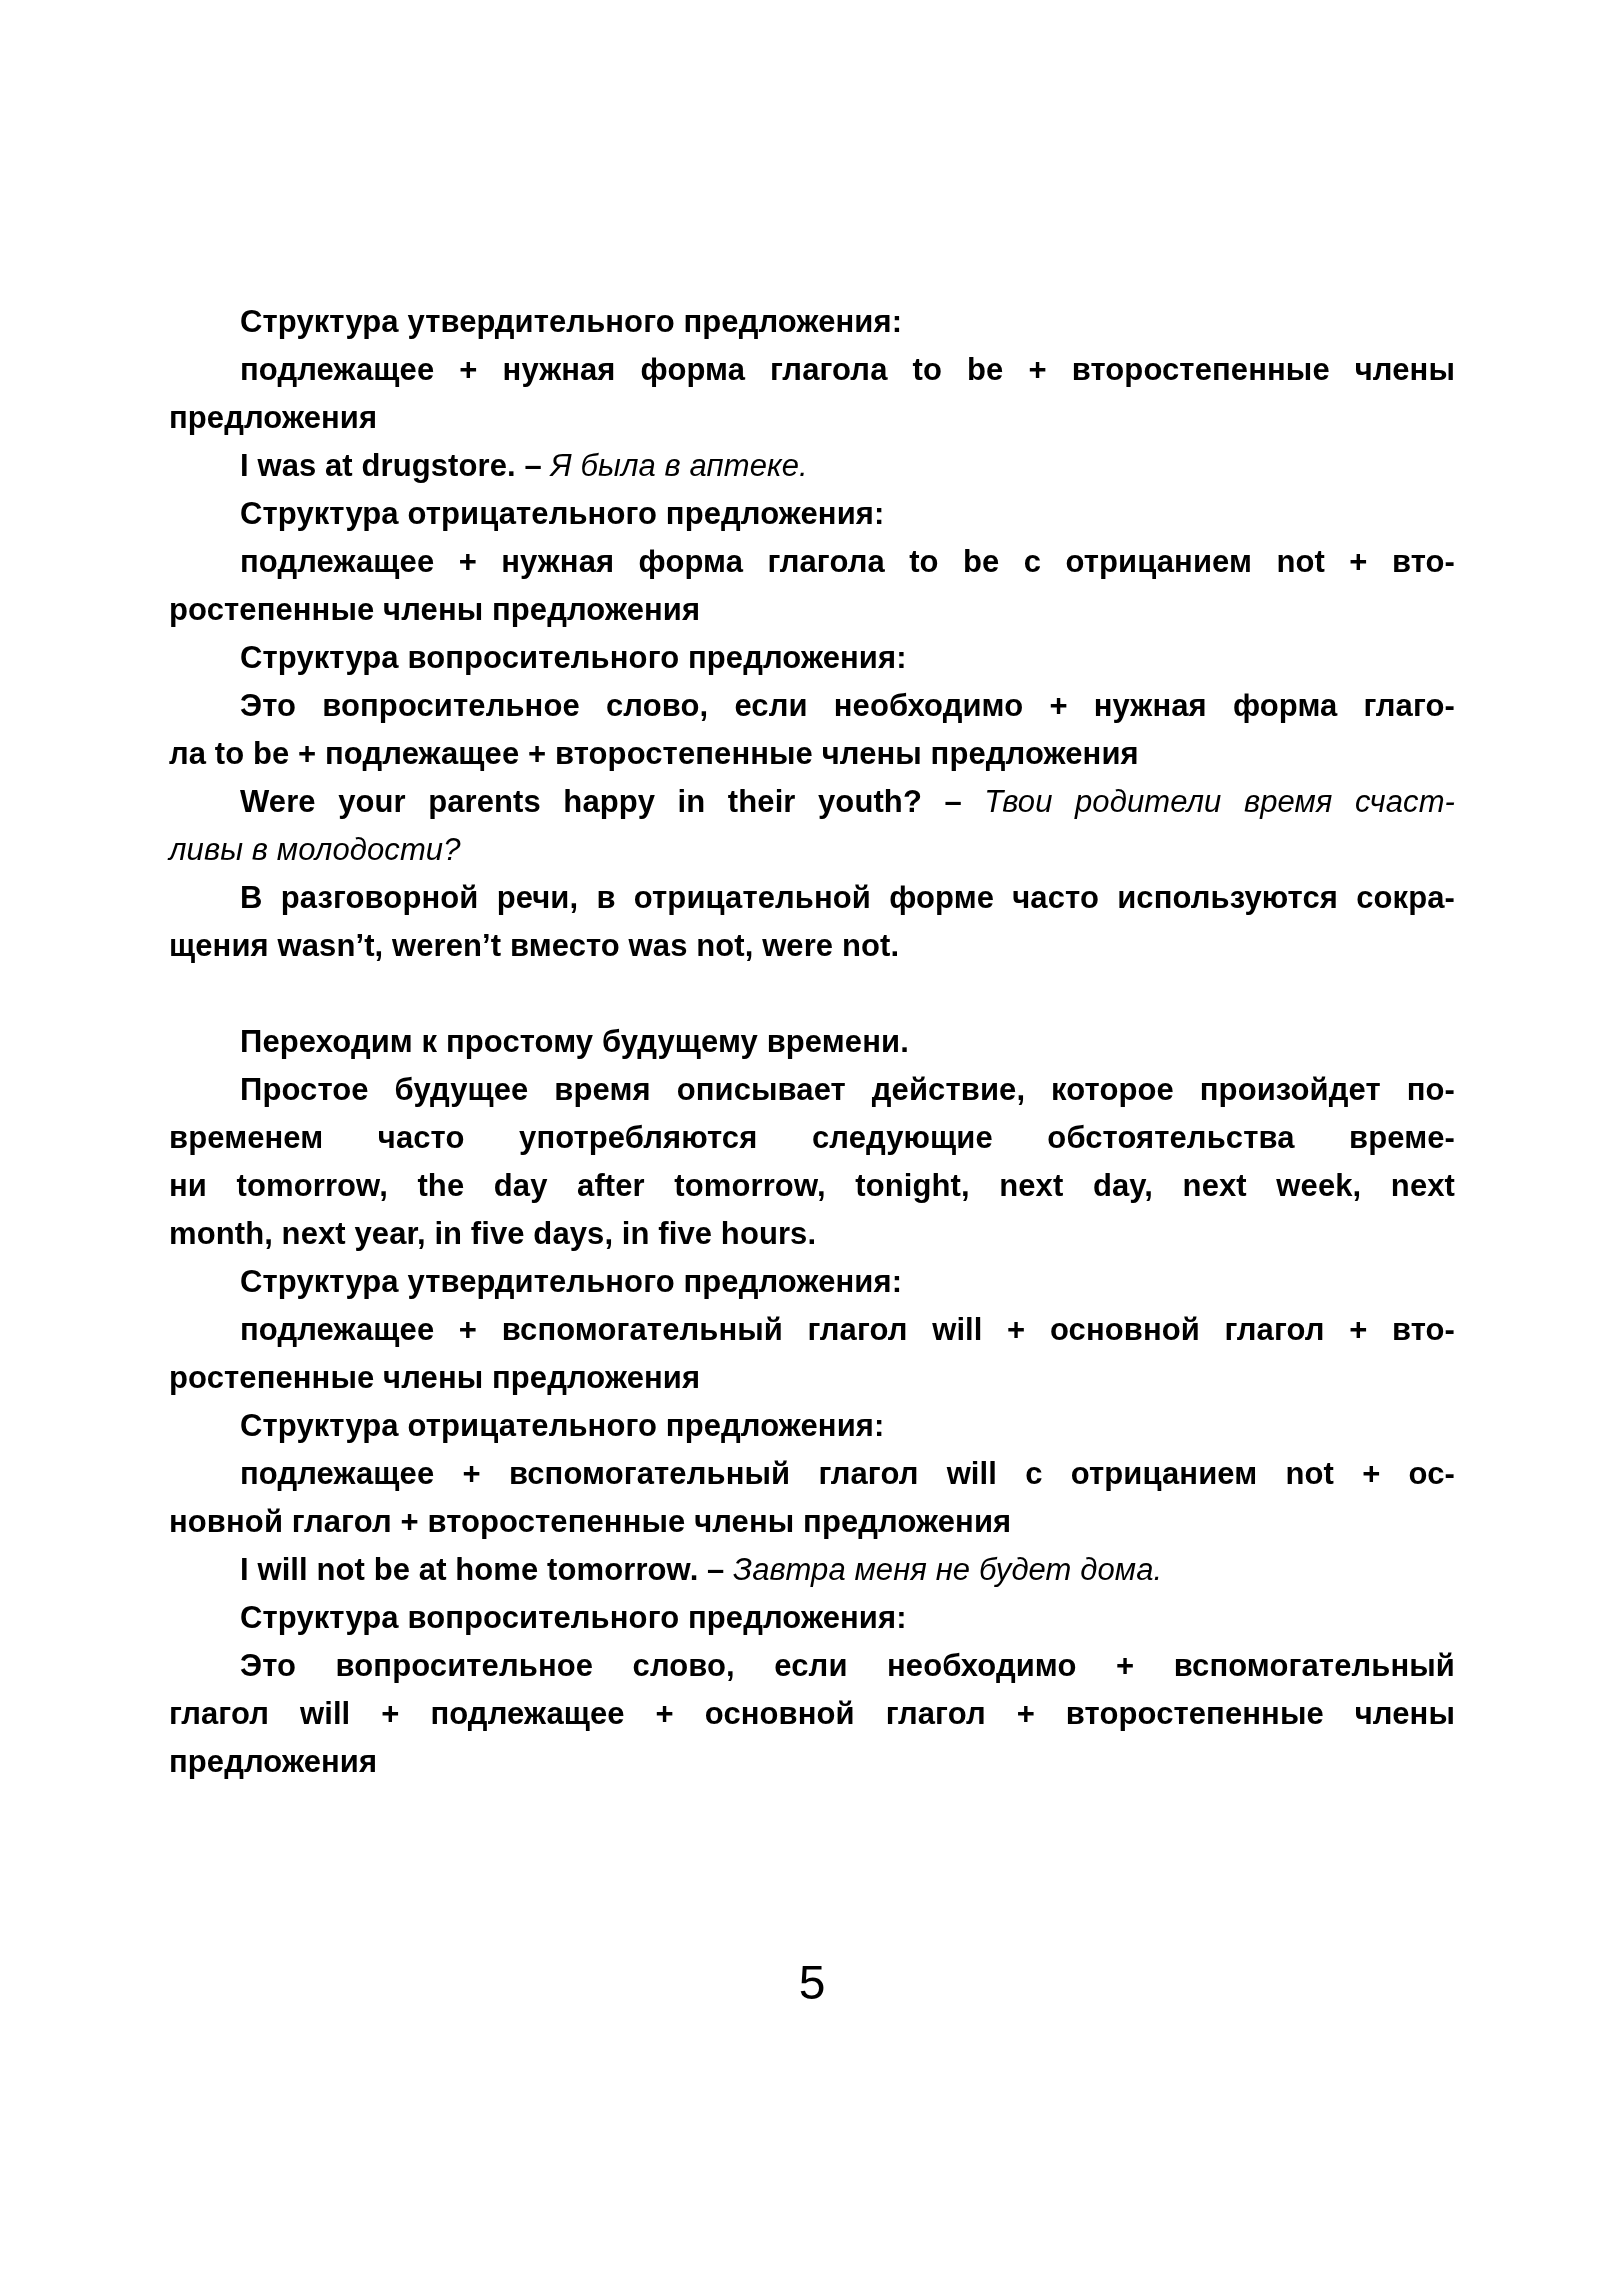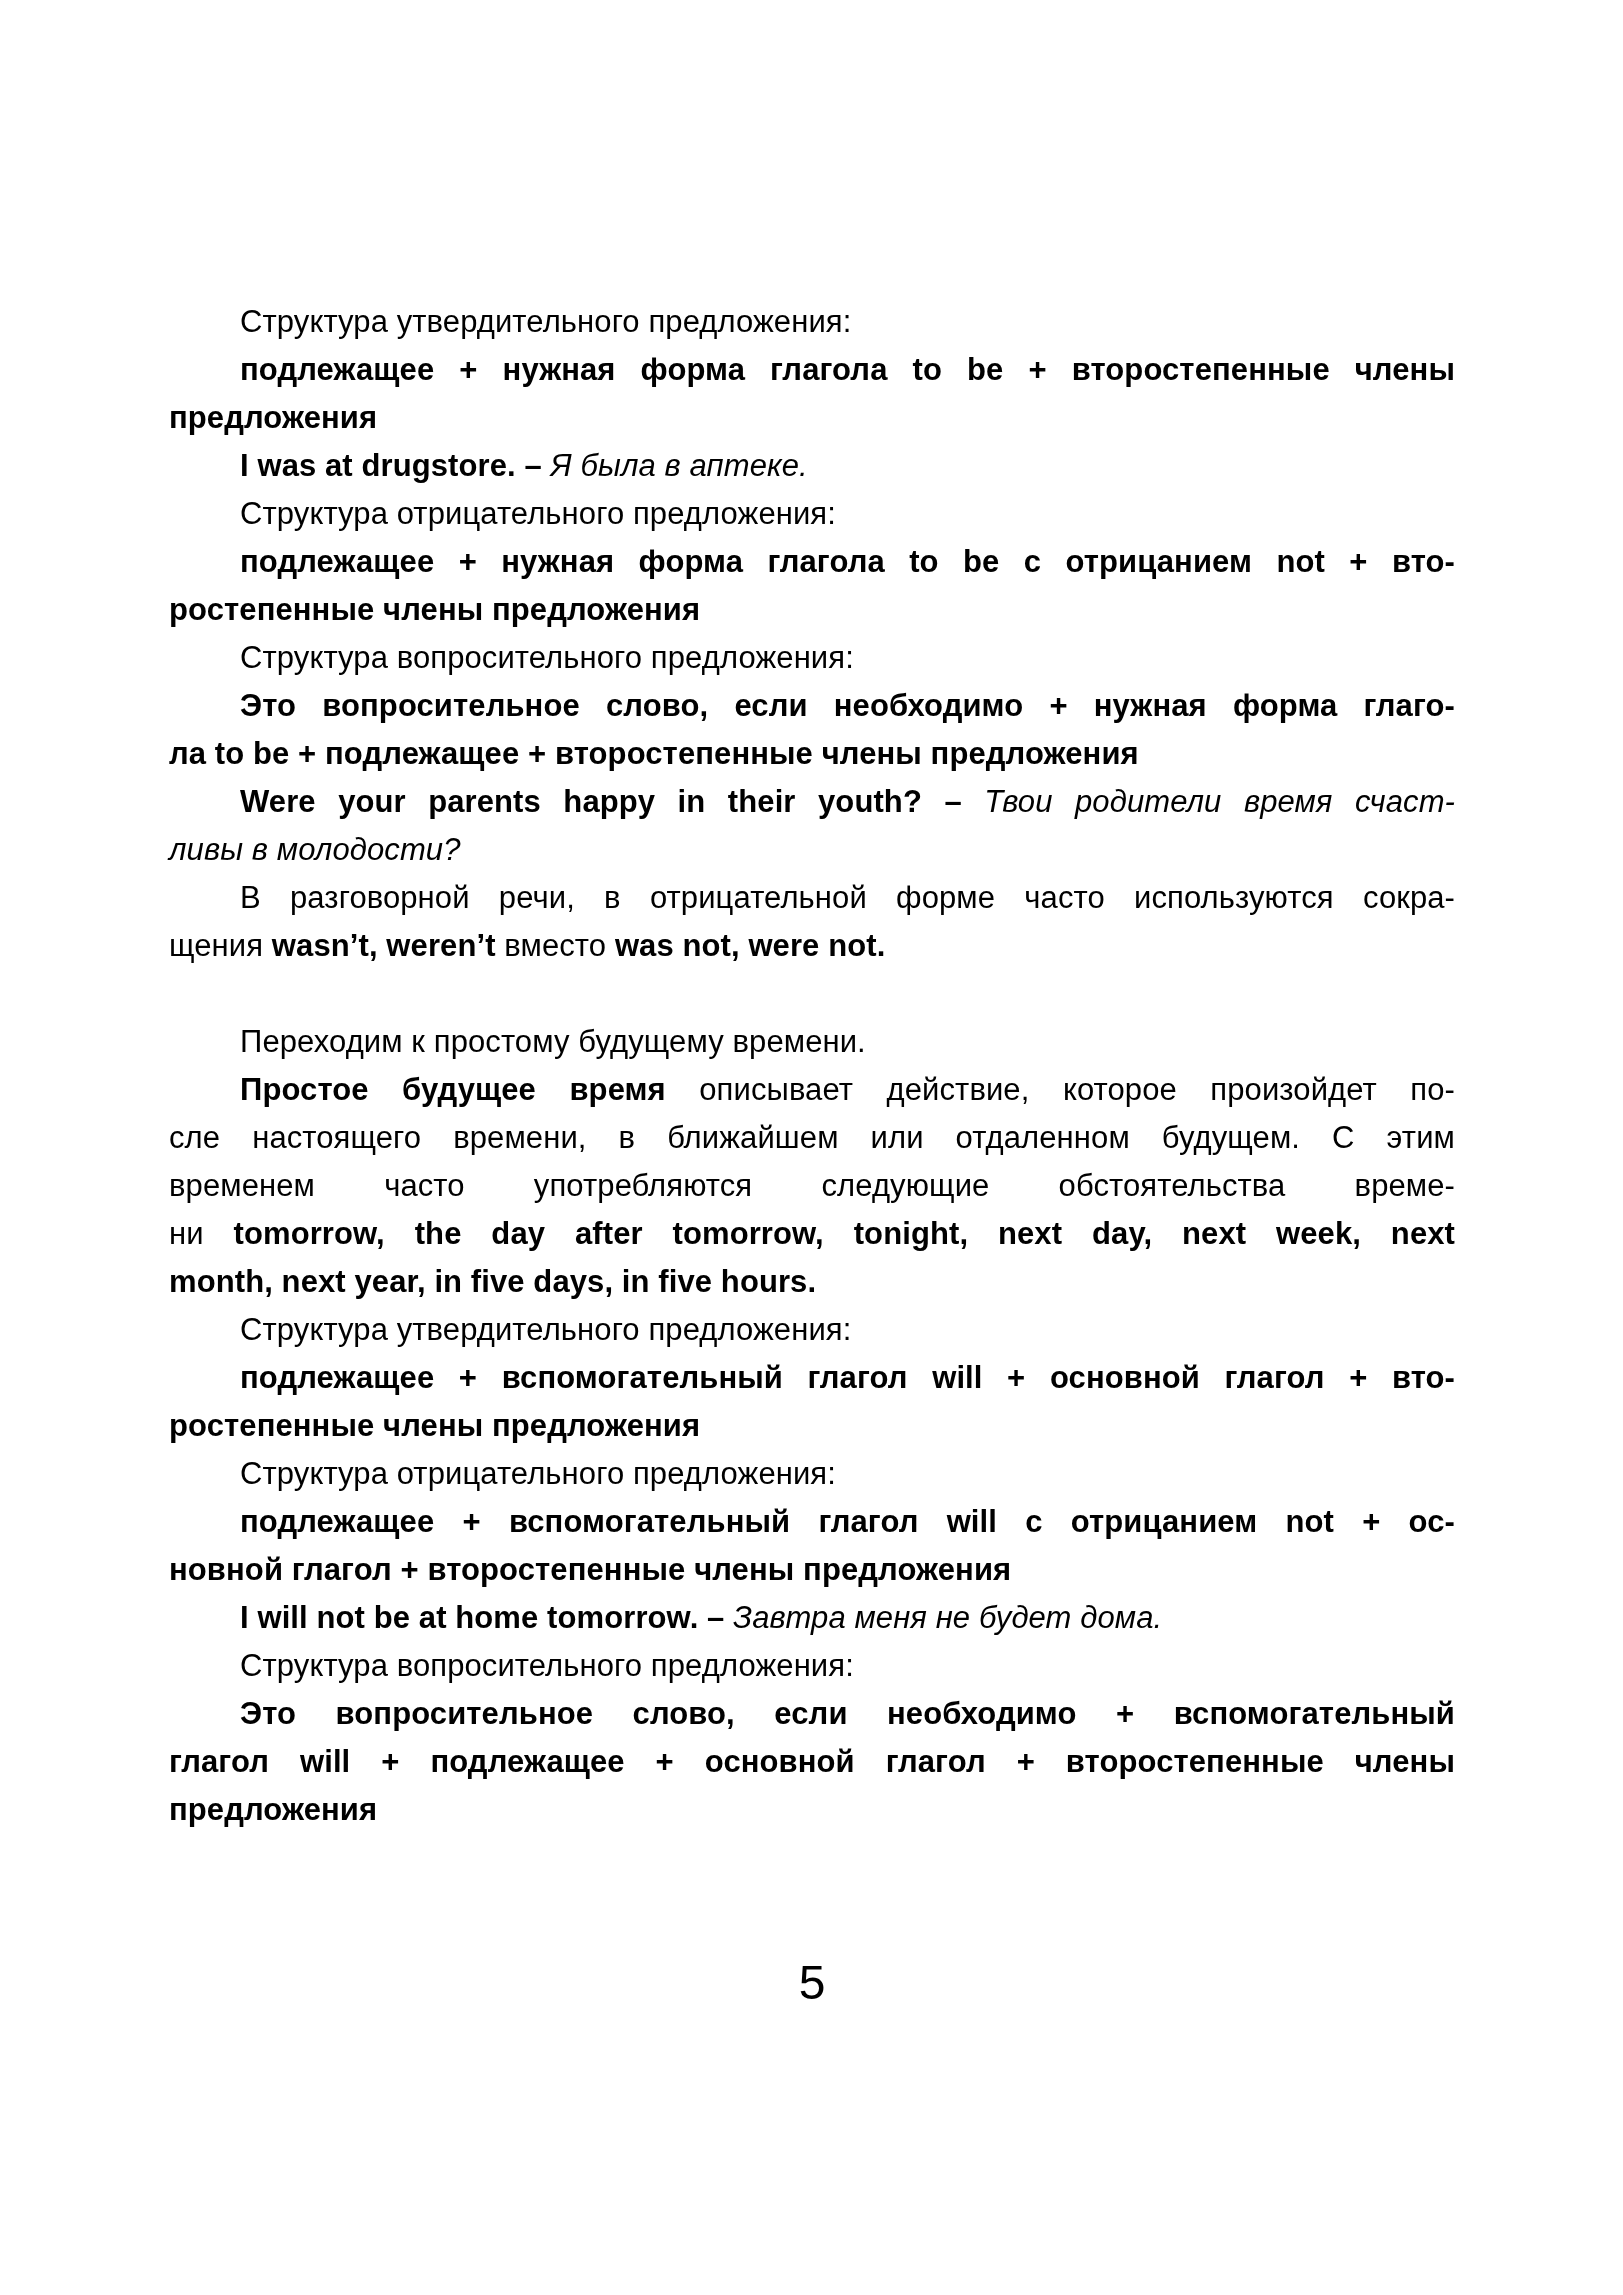--- a/index.html
+++ b/index.html
@@ -36,21 +36,21 @@
   .line.align-left {
     text-align: left;
     text-align-last: left;
   }
   .line.indent {
     padding-left: 71px;
   }
   .line.blank {
     height: 48px;
   }
-  .st-regular { font-weight: 400; font-style: normal; }
+  .st-regular { font-weight: 700; font-style: normal; }
   .st-bold    { font-weight: 700; font-style: normal; }
   .st-italic  { font-weight: 400; font-style: italic; }
   .footer {
     position: absolute;
     left: 169px;
     top: 1958px;
     width: 1286px;
     text-align: center;
     font-size: 48px;
     line-height: 50px;
@@ -72,21 +72,20 @@
       <div class="line align-left indent"><span class="st-regular">Структура вопросительного предложения:</span></div>
       <div class="line align-justify indent"><span class="st-bold">Это вопросительное слово, если необходимо + нужная форма глаго-</span></div>
       <div class="line align-left"><span class="st-bold">ла to be + подлежащее + второстепенные члены предложения</span></div>
       <div class="line align-justify indent"><span class="st-bold">Were your parents happy in their youth? –</span><span class="st-italic"> Твои родители время счаст-</span></div>
       <div class="line align-left"><span class="st-italic">ливы в молодости?</span></div>
       <div class="line align-justify indent"><span class="st-regular">В разговорной речи, в отрицательной форме часто используются сокра-</span></div>
       <div class="line align-left"><span class="st-regular">щения </span><span class="st-bold">wasn’t, weren’t</span><span class="st-regular"> вместо </span><span class="st-bold">was not, were not.</span></div>
       <div class="line blank"></div>
       <div class="line align-left indent"><span class="st-regular">Переходим к простому будущему времени.</span></div>
       <div class="line align-justify indent"><span class="st-bold">Простое будущее время</span><span class="st-regular"> описывает действие, которое произойдет по-</span></div>
-      <div class="line align-justify"><span class="st-regular">сле настоящего времени, в ближайшем или отдаленном будущем. С этим</span></div>
       <div class="line align-justify"><span class="st-regular">временем часто употребляются следующие обстоятельства време-</span></div>
       <div class="line align-justify"><span class="st-regular">ни </span><span class="st-bold">tomorrow, the day after tomorrow, tonight, next day, next week, next</span></div>
       <div class="line align-left"><span class="st-bold">month, next year, in five days, in five hours.</span></div>
       <div class="line align-left indent"><span class="st-regular">Структура утвердительного предложения:</span></div>
       <div class="line align-justify indent"><span class="st-bold">подлежащее + вспомогательный глагол will + основной глагол + вто-</span></div>
       <div class="line align-left"><span class="st-bold">ростепенные члены предложения</span></div>
       <div class="line align-left indent"><span class="st-regular">Структура отрицательного предложения:</span></div>
       <div class="line align-justify indent"><span class="st-bold">подлежащее + вспомогательный глагол will с отрицанием not + ос-</span></div>
       <div class="line align-left"><span class="st-bold">новной глагол + второстепенные члены предложения</span></div>
       <div class="line align-left indent"><span class="st-bold">I will not be at home tomorrow. –</span><span class="st-italic"> Завтра меня не будет дома.</span></div>

